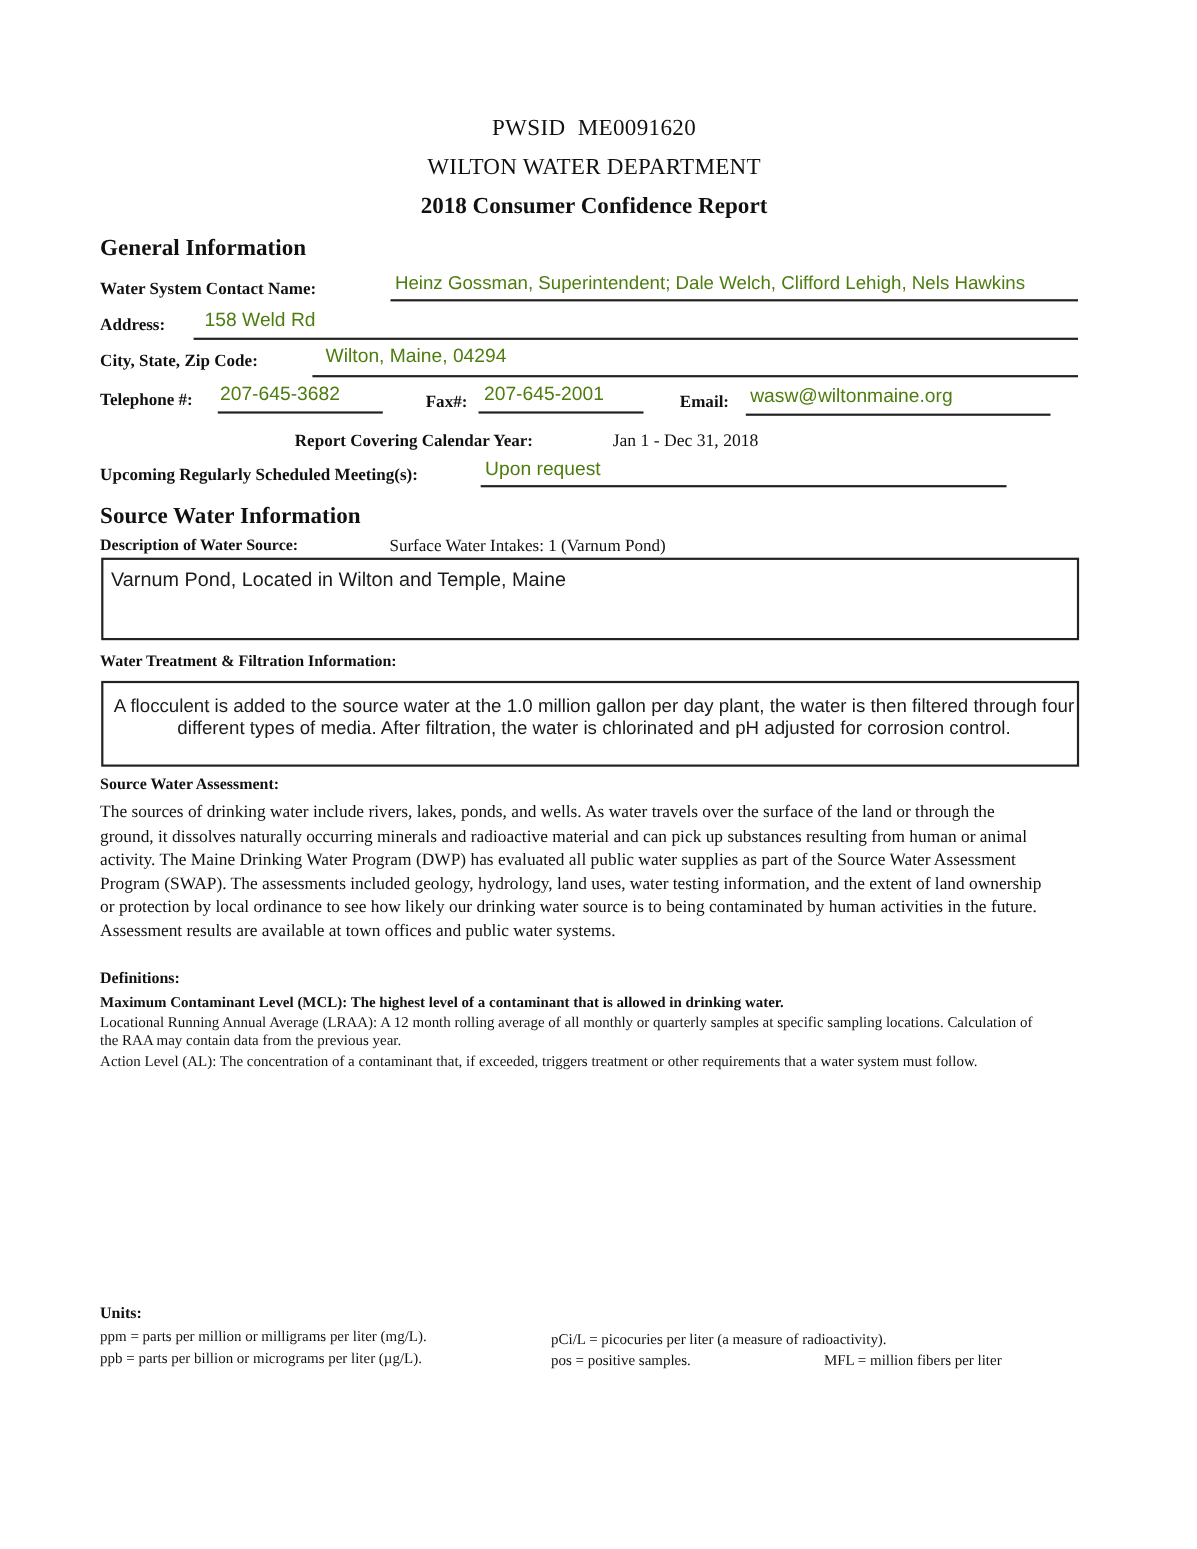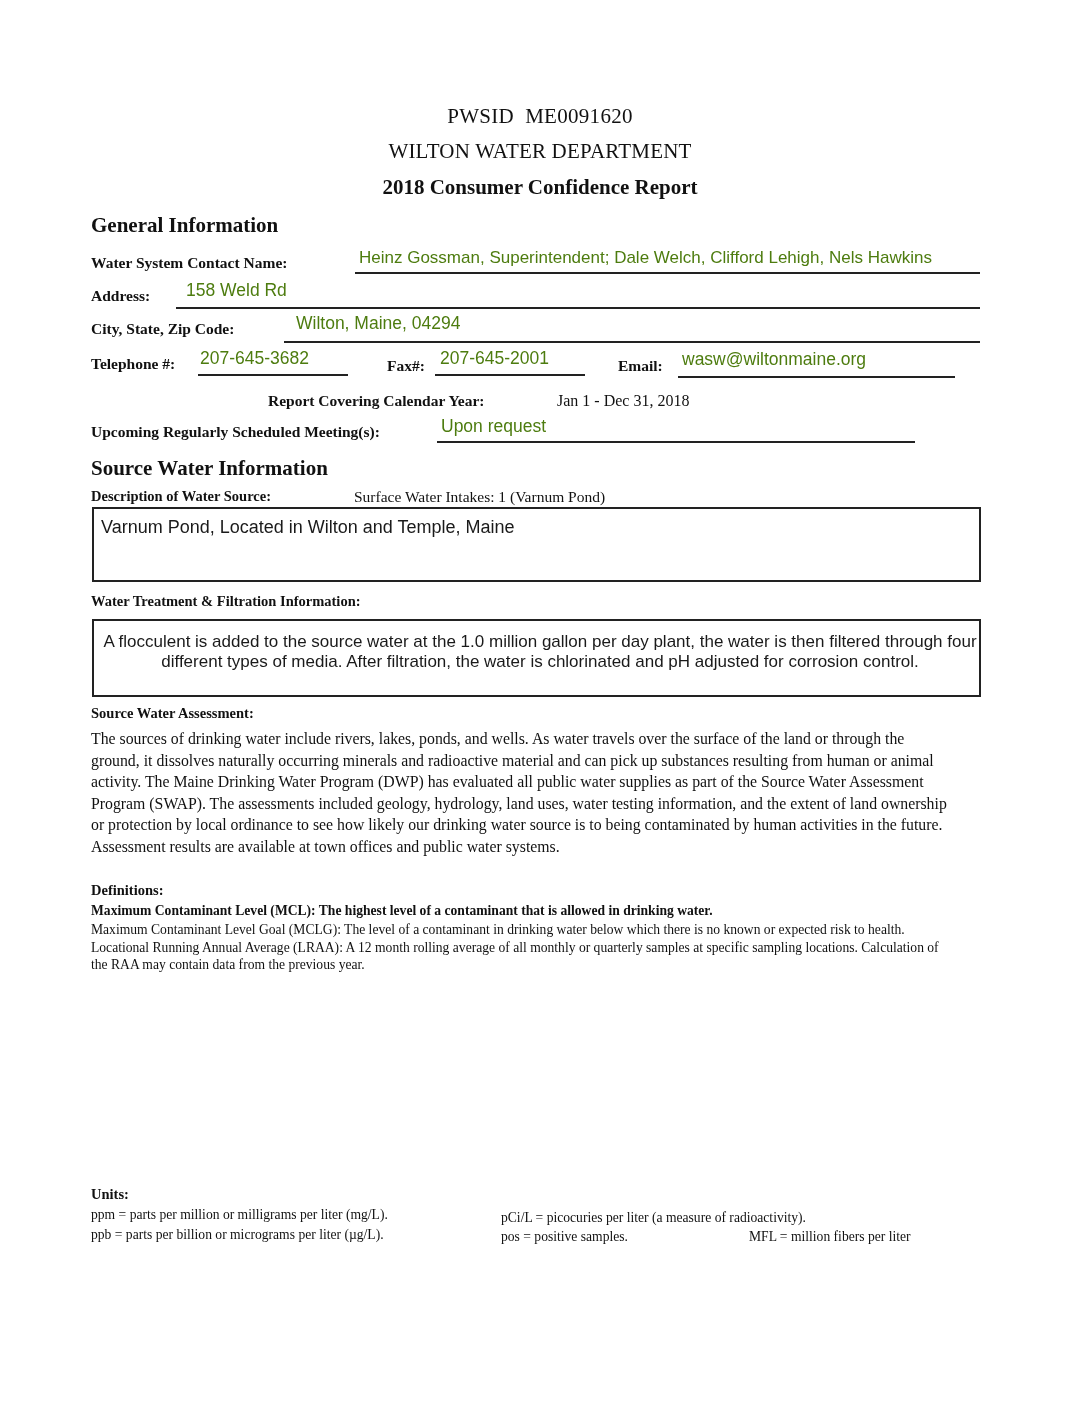--- a/index.html
+++ b/index.html
@@ -77,22 +77,22 @@
   <div class="boxtext" style="white-space:normal; padding-right:0; padding-top:11px;text-align:center;">A flocculent is added to the source water at the 1.0 million gallon per day plant, the water is then filtered through four different types of media.  After filtration, the water is chlorinated and pH adjusted for corrosion control.</div>
 </div>
 
 <div class="abs sublbl" style="left:91px; top:705px;">Source Water Assessment:</div>
 
 <div class="abs para" style="left:91px; top:728px; width:862px;">The sources of drinking water include rivers, lakes, ponds, and wells. As water travels over the surface of the land or through the ground, it dissolves naturally occurring minerals and radioactive material and can pick up substances resulting from human or animal activity. The Maine Drinking Water Program (DWP) has evaluated all public water supplies as part of the Source Water Assessment Program (SWAP). The assessments included geology, hydrology, land uses, water testing information, and the extent of land ownership or protection by local ordinance to see how likely our drinking water source is to being contaminated by human activities in the future. Assessment results are available at town offices and public water systems.</div>
 
 <div class="abs sublbl" style="left:91px; top:882px;">Definitions:</div>
 <div class="abs defs" style="left:91px; top:903px; width:860px;">
   <div style="margin-bottom:2px;font-weight:bold;">Maximum Contaminant Level (MCL): The highest level of a contaminant that is allowed in drinking water.</div>
-  <div style="margin-bottom:2px;">Maximum Contaminant Level Goal (MCLG): The level of a contaminant in drinking water below which there is no known or expected risk to health.</div>
   <div style="margin-bottom:2px;">Locational Running Annual Average (LRAA): A 12 month rolling average of all monthly or quarterly samples at specific sampling locations.  Calculation of the RAA may contain data from the previous year.</div>
+  <div style="margin-bottom:2px;">Action Level (AL): The concentration of a contaminant that, if exceeded, triggers treatment or other requirements that a water system must follow.</div>
 </div>
 
 <div class="abs sublbl" style="left:91px; top:1186px;">Units:</div>
 <div class="abs serif" style="left:91px; top:1207px; font-size:13.6px;">ppm = parts per million or milligrams per liter (mg/L).</div>
 <div class="abs serif" style="left:91px; top:1227px; font-size:13.6px;">ppb = parts per billion or micrograms per liter (µg/L).</div>
 <div class="abs serif" style="left:501px; top:1210px; font-size:13.6px;">pCi/L = picocuries per liter (a measure of radioactivity).</div>
 <div class="abs serif" style="left:501px; top:1229px; font-size:13.6px;">pos = positive samples.</div>
 <div class="abs serif" style="left:749px; top:1229px; font-size:13.6px;">MFL = million fibers per liter</div>
 
 </body></html>

